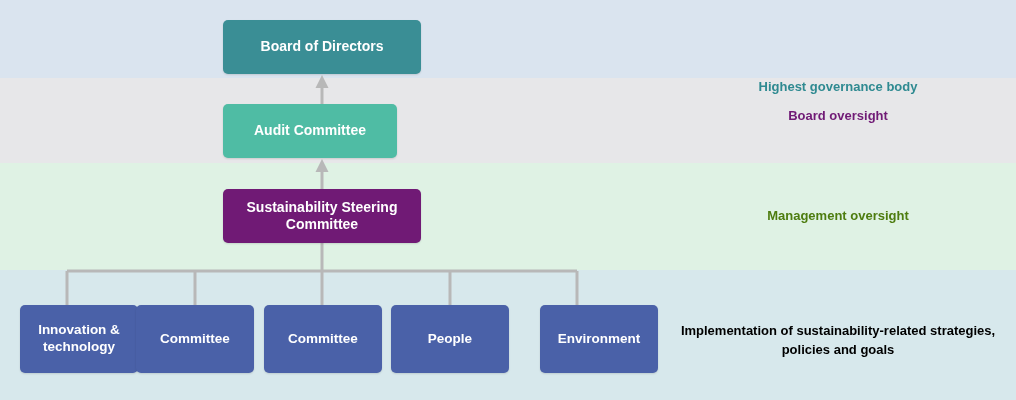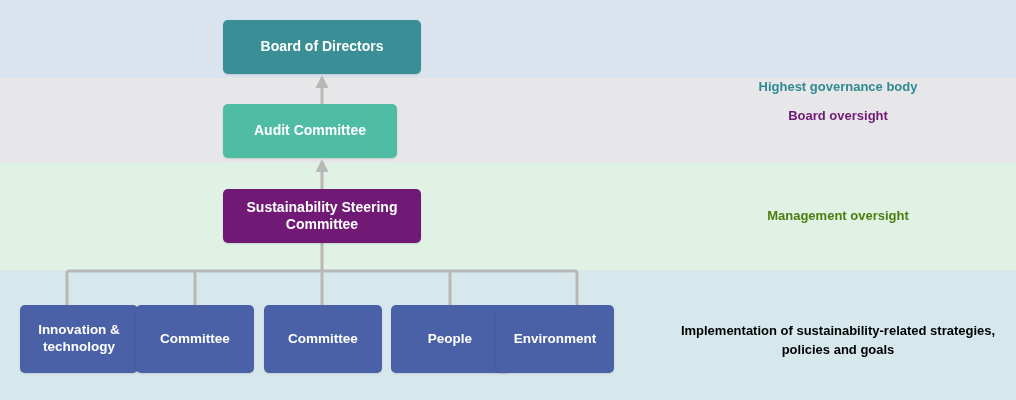--- a/index.html
+++ b/index.html
@@ -92,21 +92,21 @@
     top: 305px;
     width: 118px;
     height: 68px;
     background: #4a61a8;
     font-size: 13.5px;
   }
   .leaf-0 { left: 20px;   }
   .leaf-1 { left: 136px; }
   .leaf-2 { left: 264px; }
   .leaf-3 { left: 391px; }
-  .leaf-4 { left: 496px; }
+  .leaf-4 { left: 540px; }
 </style>
 </head>
 <body>
 
 <div id="chart">
 
   <div class="band band-1"></div>
   <div class="band band-2"></div>
   <div class="band band-3"></div>
   <div class="band band-4"></div>

